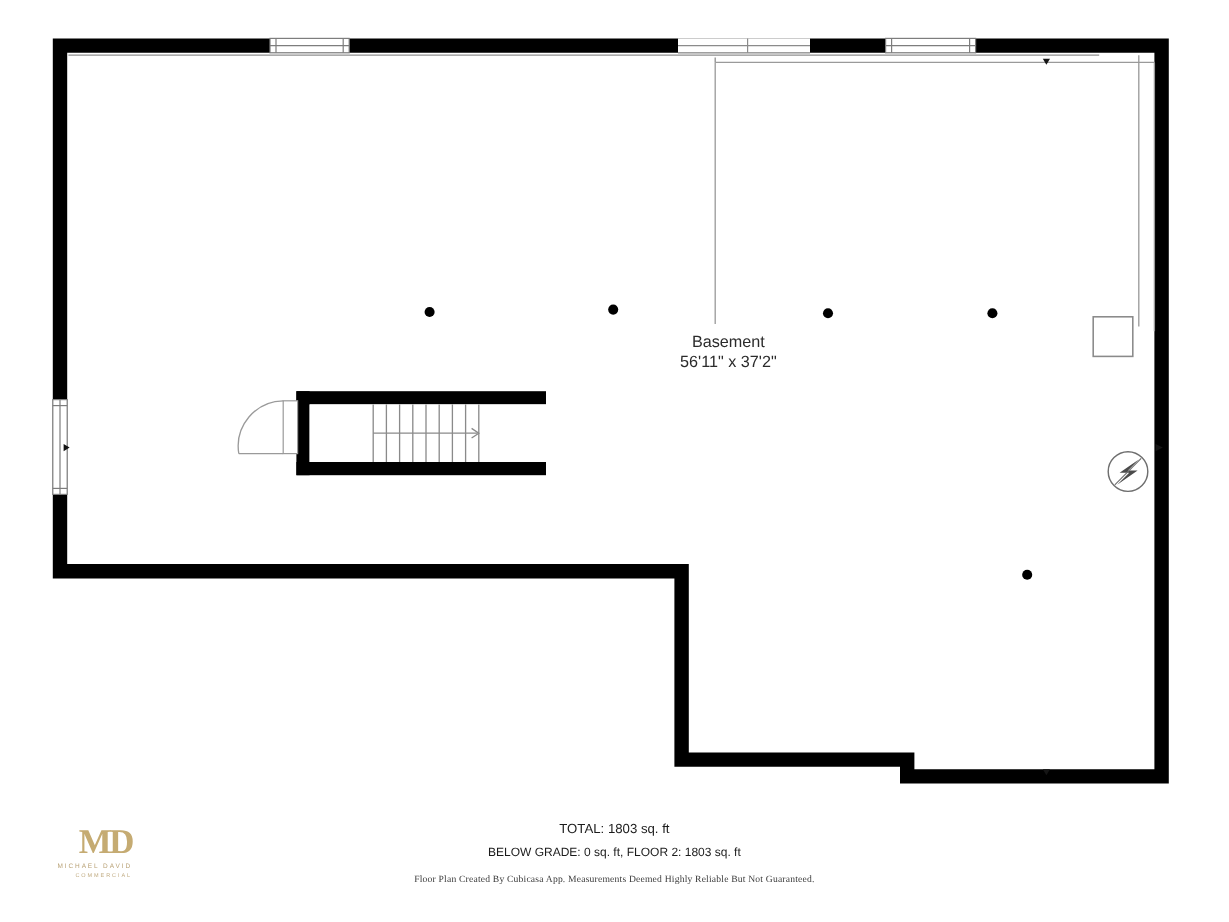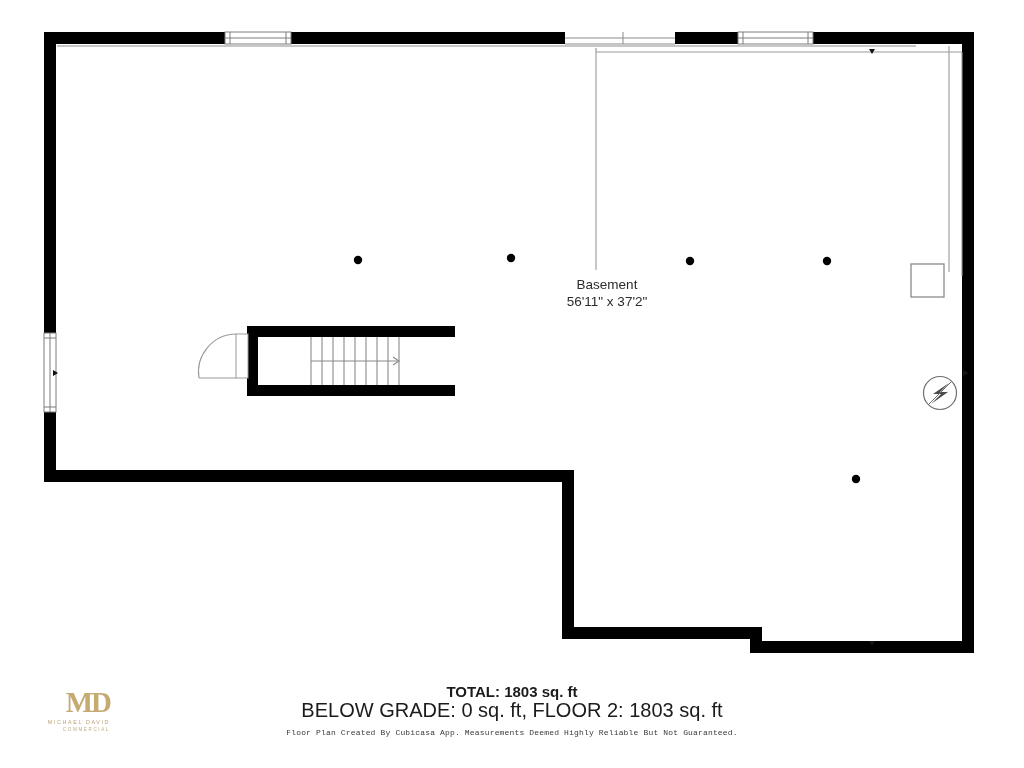--- a/index.html
+++ b/index.html
@@ -40,32 +40,32 @@
   
   #footer {
     position: absolute;
     left: 0;
     top: 682px;
     width: 1024px;
     text-align: center;
   }
   .foot-line {
     font-family: "Liberation Sans", sans-serif;
-    font-size: 20px;
+    font-size: 10px;
     color: #1b1b1b;
     line-height: 19px;
     white-space: nowrap;
   }
   .foot-total {
-    font-weight: bold;
-    font-size: 15px;
+    font-weight: normal;
+    font-size: 11px;
   }
   .foot-disclaimer {
     margin-top: 8px;
-    font-family: Liberation Mono, monospace;
+    font-family: Liberation Serif, serif;
     font-size: 8px;
     color: #3a3a3a;
     letter-spacing: 0.02em;
   }
   
   #logo {
     position: absolute;
     left: 30px;
     top: 688px;
     width: 80px;

